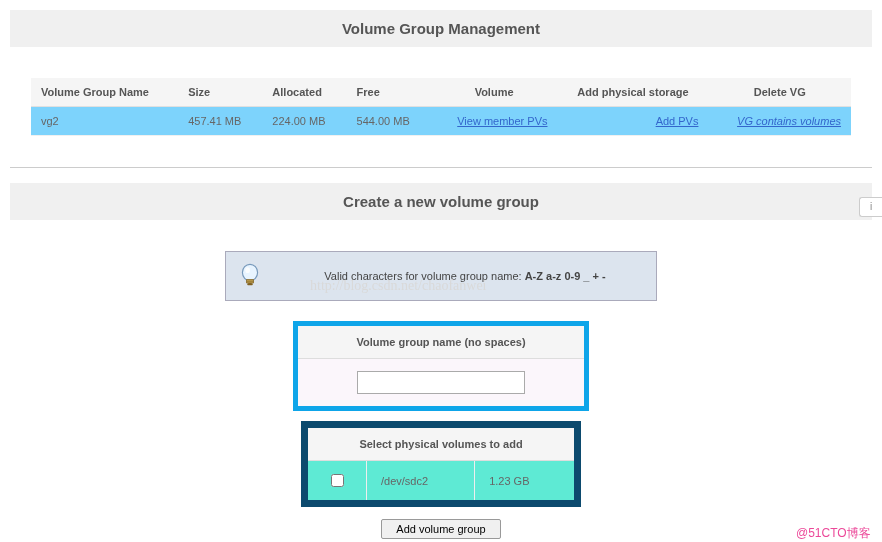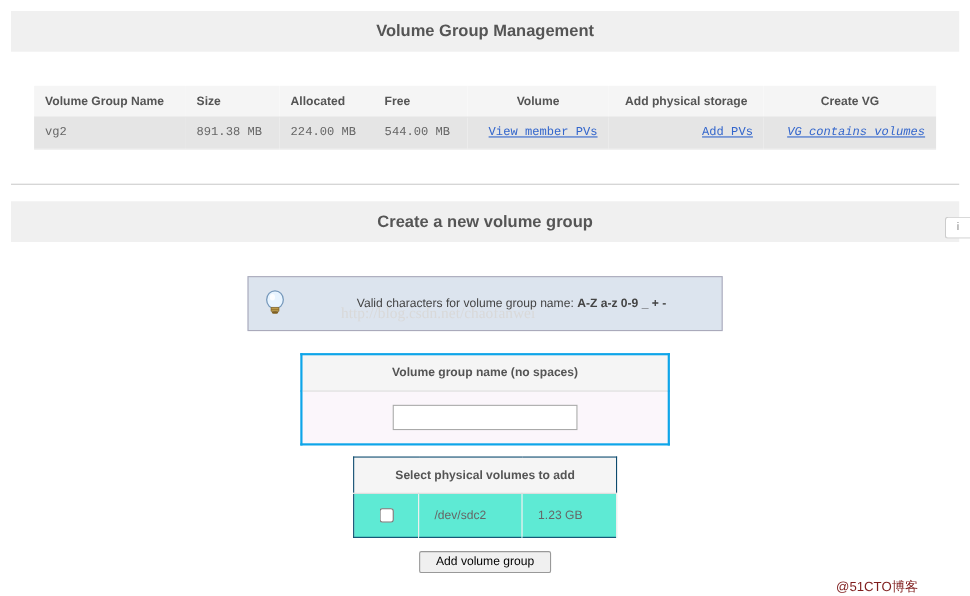--- a/index.html
+++ b/index.html
@@ -39,22 +39,21 @@
     }
     .vg-table td {
       padding: 8px 10px;
       color: #666;
       border-bottom: 1px solid #f0f0f0;
     }
     .vg-table td.center {
       text-align: right;
     }
     .vg-table tr.row-even {
-      background: #e5e5e5;
-      font-family: Liberation Mono, monospace;
+      background: #7dd3fc;
     }
     .vg-table tr.row-odd {
       background: #fbf6fb;
     }
     a.link {
       color: #3366cc;
       text-decoration: underline;
     }
     a.italic-link {
       color: #3366cc;
@@ -81,48 +80,48 @@
       height: 28px;
       flex-shrink: 0;
     }
     .info-text {
       font-size: 11px;
       color: #444;
       text-align: center;
       flex: 1;
     }
     .form-table {
-      width: 336px;
+      width: 296px;
       margin: 0 auto 10px auto;
       border-collapse: collapse;
-      border: 2px solid #0ea5e9;
+      border: 5px solid #0ea5e9;
     }
     .form-table th {
       background: #f5f5f5;
       text-align: center;
       padding: 10px;
       font-weight: bold;
       color: #555;
       border-bottom: 1px solid #ddd;
     }
     .form-table td {
       background: #fbf6fb;
       text-align: center;
       padding: 12px;
     }
     .form-table input[type="text"] {
       width: 160px;
       padding: 3px;
       border: 1px solid #aaa;
     }
     .pv-table {
-      width: 240px;
+      width: 280px;
       margin: 0 auto 12px auto;
       border-collapse: collapse;
-      border: 1px solid #0c4a6e;
+      border: 7px solid #0c4a6e;
     }
     .pv-table th {
       background: #f5f5f5;
       text-align: center;
       padding: 10px;
       font-weight: bold;
       color: #555;
       border-bottom: 1px solid #ddd;
     }
     .pv-table td {
@@ -154,22 +153,22 @@
       left: 310px;
       color: #d9d9d9;
       font-size: 14px;
       font-family: serif;
       pointer-events: none;
       z-index: 5;
     }
     .watermark-br {
       position: absolute;
       top: 525px;
-      left: 760px;
-      color: #7f1d1d;
+      left: 796px;
+      color: #ec4899;
       font-size: 12px;
       pointer-events: none;
     }
     .tab-stub {
       position: absolute;
       right: 0;
       top: 197px;
       width: 22px;
       height: 18px;
       border: 1px solid #ccc;
@@ -189,27 +188,27 @@
 
 <table class="vg-table">
   <thead>
     <tr>
       <th>Volume Group Name</th>
       <th>Size</th>
       <th>Allocated</th>
       <th>Free</th>
       <th class="center">Volume</th>
       <th class="center">Add physical storage</th>
-      <th class="center">Create VG</th>
+      <th class="center">Delete VG</th>
     </tr>
   </thead>
   <tbody>
     <tr class="row-even">
       <td>vg2</td>
-      <td>891.38 MB</td>
+      <td>457.41 MB</td>
       <td>224.00 MB</td>
       <td>544.00 MB</td>
       <td class="center"><a href="#" class="link">View member PVs</a></td>
       <td class="center"><a href="#" class="link">Add PVs</a></td>
       <td class="center"><a href="#" class="italic-link">VG contains volumes</a></td>
     </tr>
   </tbody>
 </table>
 
 <hr class="hr-line">

